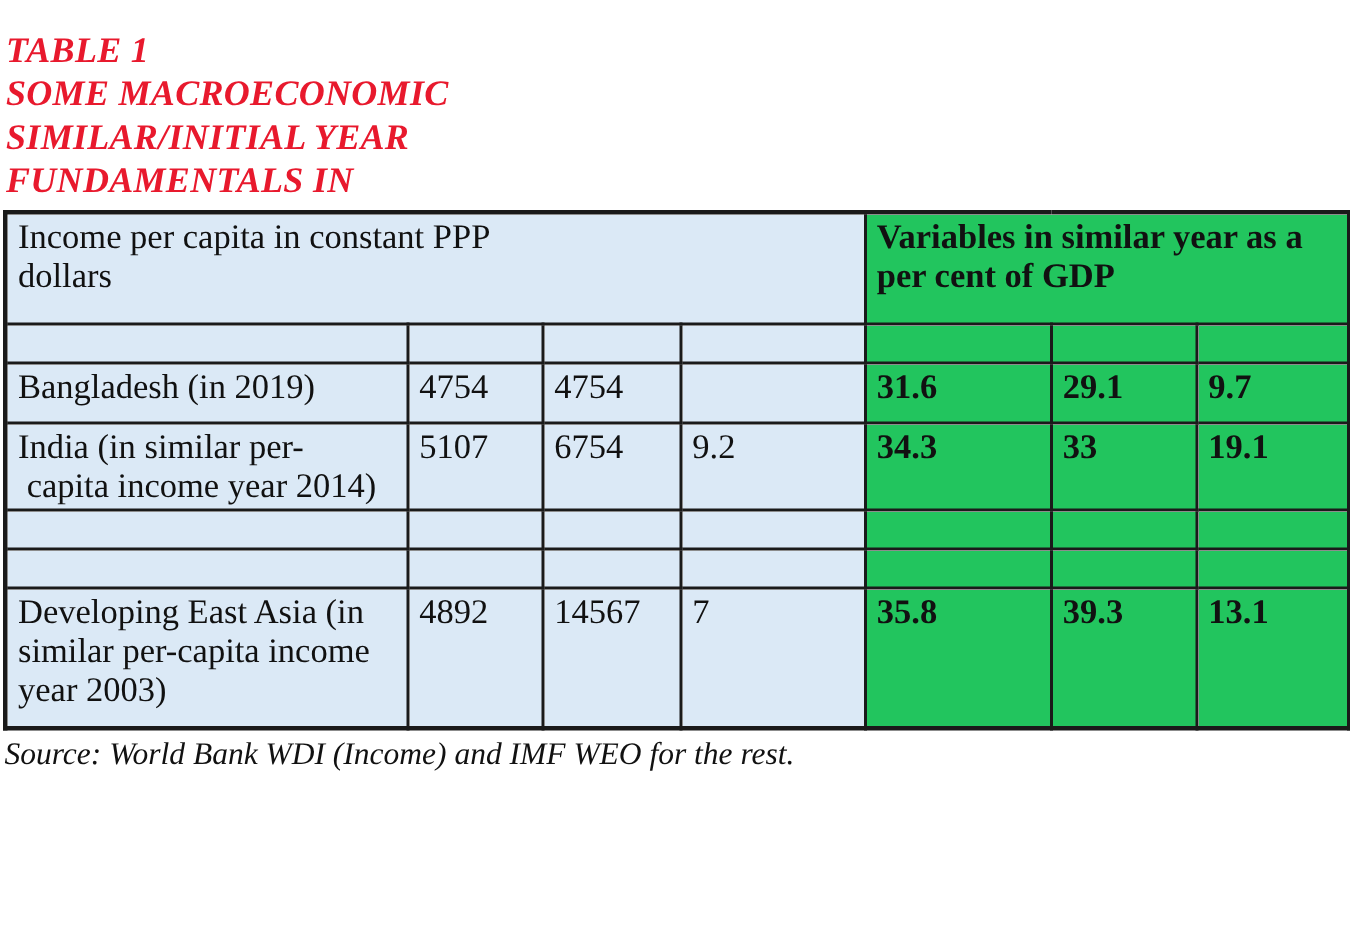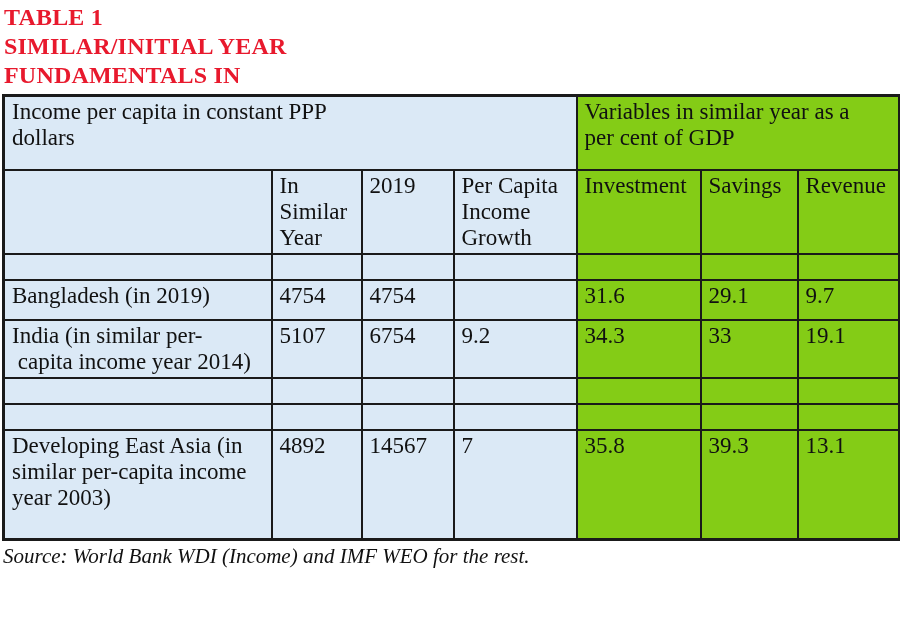--- a/index.html
+++ b/index.html
@@ -3,21 +3,22 @@
 <meta charset="utf-8">
 <style>
   html, body {
     margin: 0; padding: 0;
     width: 900px; height: 618px;
     background: #ffffff;
     font-family: "Liberation Serif", serif;
     color: #111111;
   }
   .title-block {
-    padding: 3px 0 0 4px;
+    padding: 20px 0 0 4px;
+    font-style: italic;
   }
   .title-line {
     color: #e8192d;
     font-weight: bold;
     font-size: 24px;
     line-height: 29px;
     letter-spacing: 0.2px;
   }
   table.macro-table {
     border-collapse: collapse;
@@ -29,67 +30,55 @@
   table.macro-table td {
     border: 2px solid #1a1a1a;
     vertical-align: top;
     font-size: 23px;
     line-height: 26px;
     padding: 2px 4px 2px 7px;
     white-space: pre-wrap;
     overflow: hidden;
   }
   .blue { background: #dbe9f6; }
-  .pink { background: #84cc16; }
+  .pink { background: #22c55e; font-weight: bold; }
   .group-hdr { padding-top: 4px; }
   .src-note {
     font-style: italic;
     font-size: 21px;
     line-height: 25px;
     padding: 3px 0 0 3px;
   }
 </style>
 </head>
 <body>
 
 <div class="title-block">
   <div class="title-line">TABLE 1</div>
+  <div class="title-line">SOME MACROECONOMIC</div>
   <div class="title-line">SIMILAR/INITIAL YEAR</div>
   <div class="title-line">FUNDAMENTALS IN</div>
 </div>
 
 <table class="macro-table">
   <colgroup>
     <col style="width:268px">
       <col style="width:90px">
       <col style="width:92px">
       <col style="width:123px">
     <col style="width:124px">
       <col style="width:97px">
       <col style="width:102px">
   </colgroup>
   <tbody>
     <tr style="height:74px">
       <td colspan="4" class="blue group-hdr">Income per capita in constant PPP
 dollars</td>
       <td colspan="3" class="pink group-hdr">Variables in similar year as a
 per cent of GDP</td>
-    </tr>
-    <tr style="height:84px">
-      <td class="blue"></td>
-      <td class="blue">In
-Similar
-Year</td>
-      <td class="blue">2019</td>
-      <td class="blue">Per Capita
-Income
-Growth</td>
-      <td class="pink">Investment</td>
-      <td class="pink">Savings</td>
-      <td class="pink">Revenue</td>
     </tr>
     <tr style="height:26px">
       <td class="blue"></td>
       <td class="blue"></td>
       <td class="blue"></td>
       <td class="blue"></td>
       <td class="pink"></td>
       <td class="pink"></td>
       <td class="pink"></td>
     </tr>
@@ -123,21 +112,21 @@
     </tr>
     <tr style="height:26px">
       <td class="blue"></td>
       <td class="blue"></td>
       <td class="blue"></td>
       <td class="blue"></td>
       <td class="pink"></td>
       <td class="pink"></td>
       <td class="pink"></td>
     </tr>
-    <tr style="height:110px">
+    <tr style="height:94px">
       <td class="blue">Developing East Asia (in
 similar per-capita income
 year 2003)</td>
       <td class="blue">4892</td>
       <td class="blue">14567</td>
       <td class="blue">7</td>
       <td class="pink">35.8</td>
       <td class="pink">39.3</td>
       <td class="pink">13.1</td>
     </tr>

